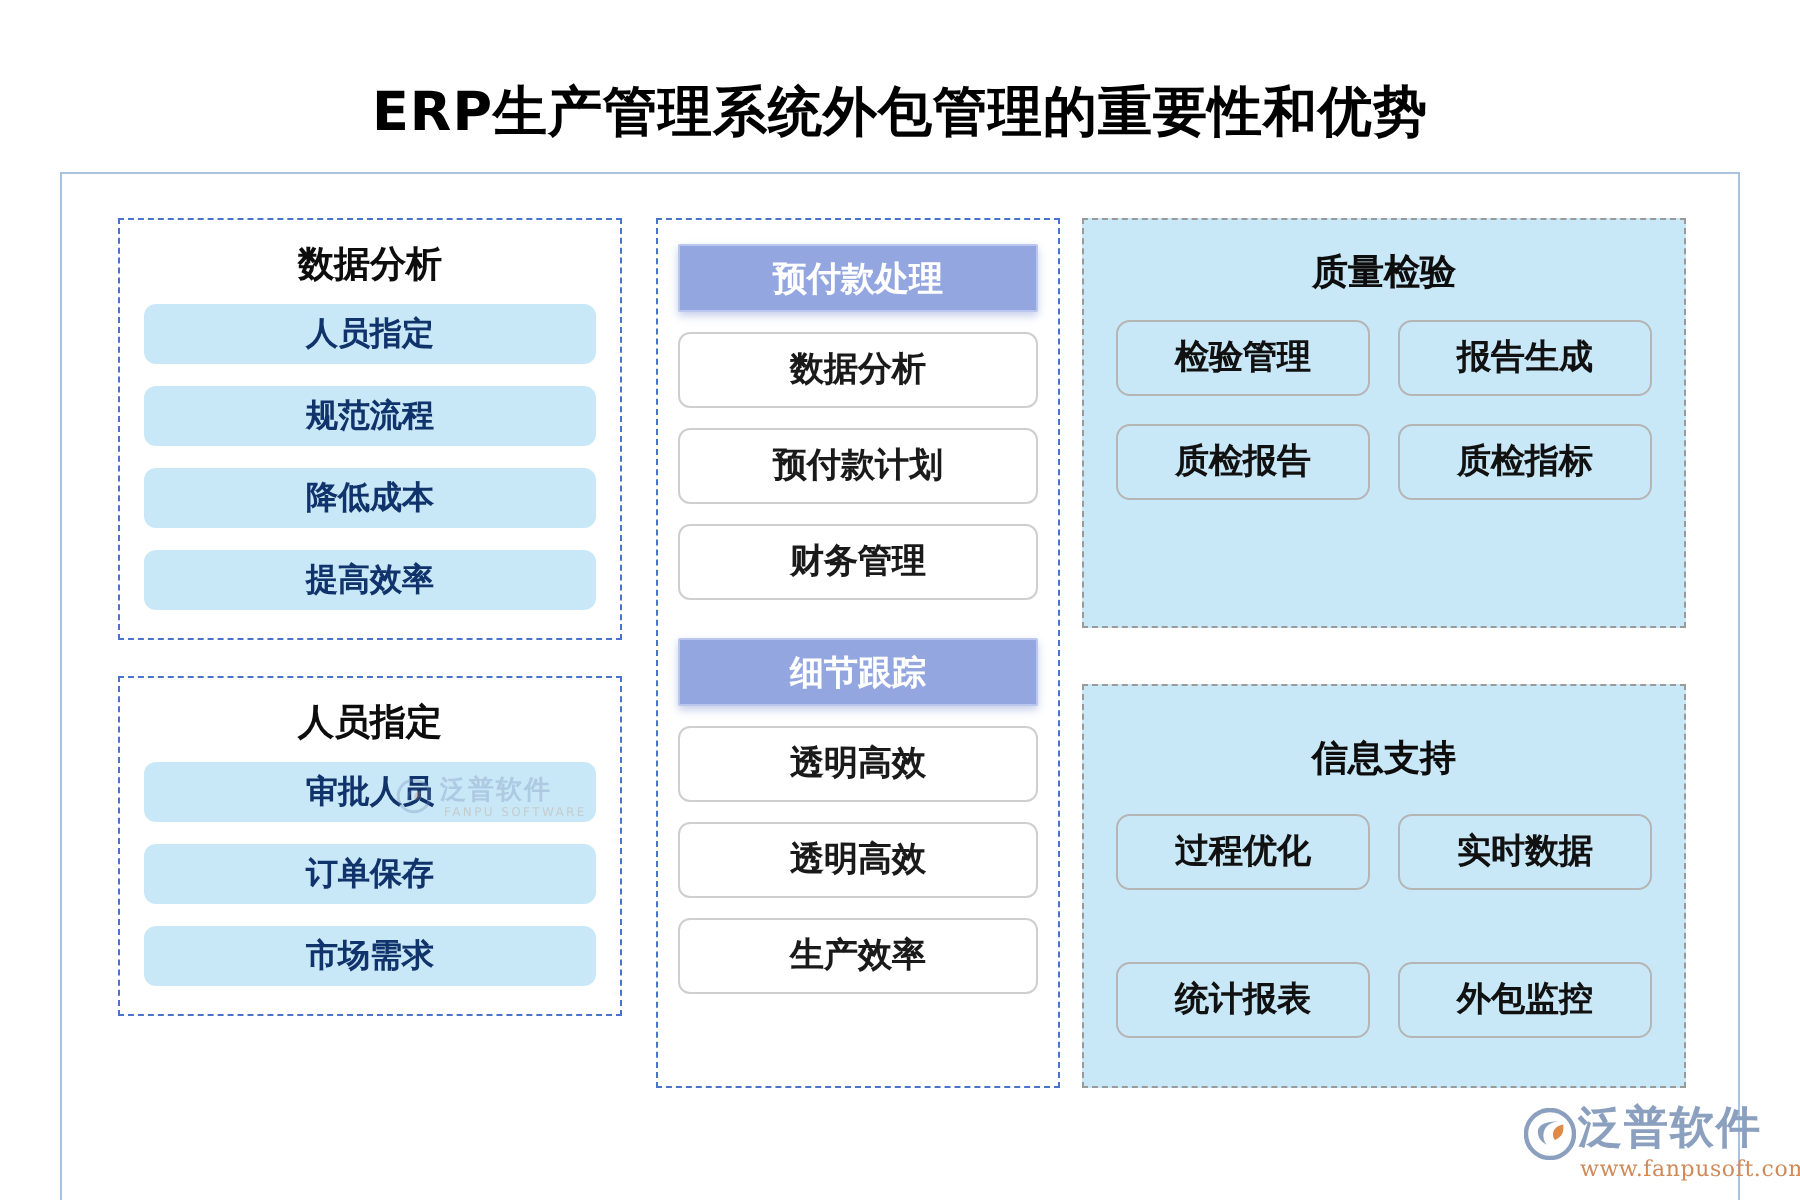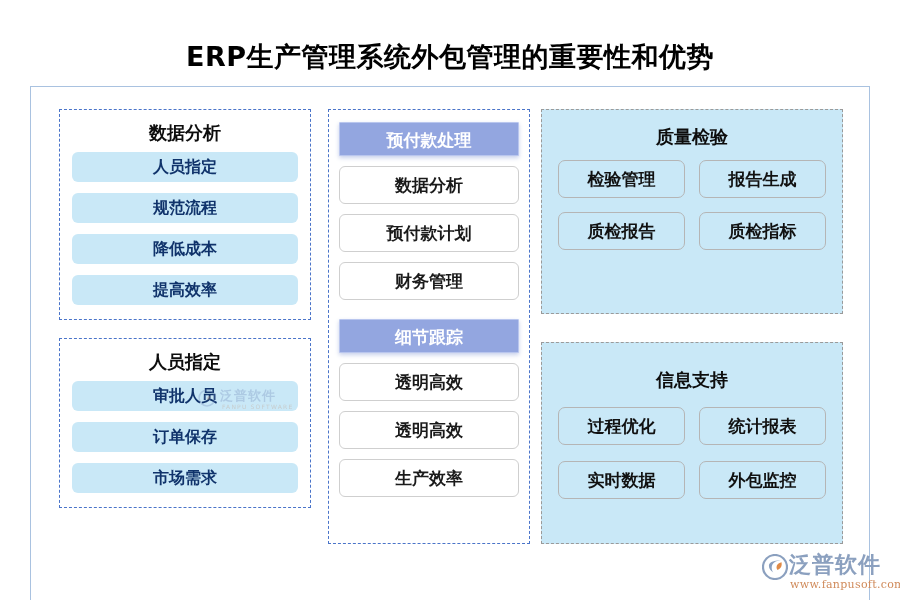--- a/index.html
+++ b/index.html
@@ -152,21 +152,21 @@
     border: 1px solid #b5b5b5;
     background: transparent;
     color: #111111;
     font-size: 17px;
     font-weight: bold;
     text-align: center;
   }
   .panel-quality { height: 205px; }
   .panel-info { margin-top: 28px; height: 202px; }
   .panel-info .panel-title { padding: 16px 0 16px 0; }
-  .panel-info .panel-grid { gap: 16px 14px; }
+  .panel-info .panel-grid { gap: 36px 14px; }
 
   
   .watermark {
     position: absolute;
     left: 196px;
     top: 388px;
     width: 130px;
     height: 34px;
     opacity: 0.30;
     pointer-events: none;
@@ -281,22 +281,22 @@
           <div class="panel-card">报告生成</div>
           <div class="panel-card">质检报告</div>
           <div class="panel-card">质检指标</div>
         </div>
       </div>
 
       <div class="panel panel-info">
         <div class="panel-title">信息支持</div>
         <div class="panel-grid">
           <div class="panel-card">过程优化</div>
+          <div class="panel-card">实时数据</div>
           <div class="panel-card">统计报表</div>
-          <div class="panel-card">实时数据</div>
           <div class="panel-card">外包监控</div>
         </div>
       </div>
 
     </div>
 
   </div>
 
   <div class="watermark">
     <div class="wm-mark">

